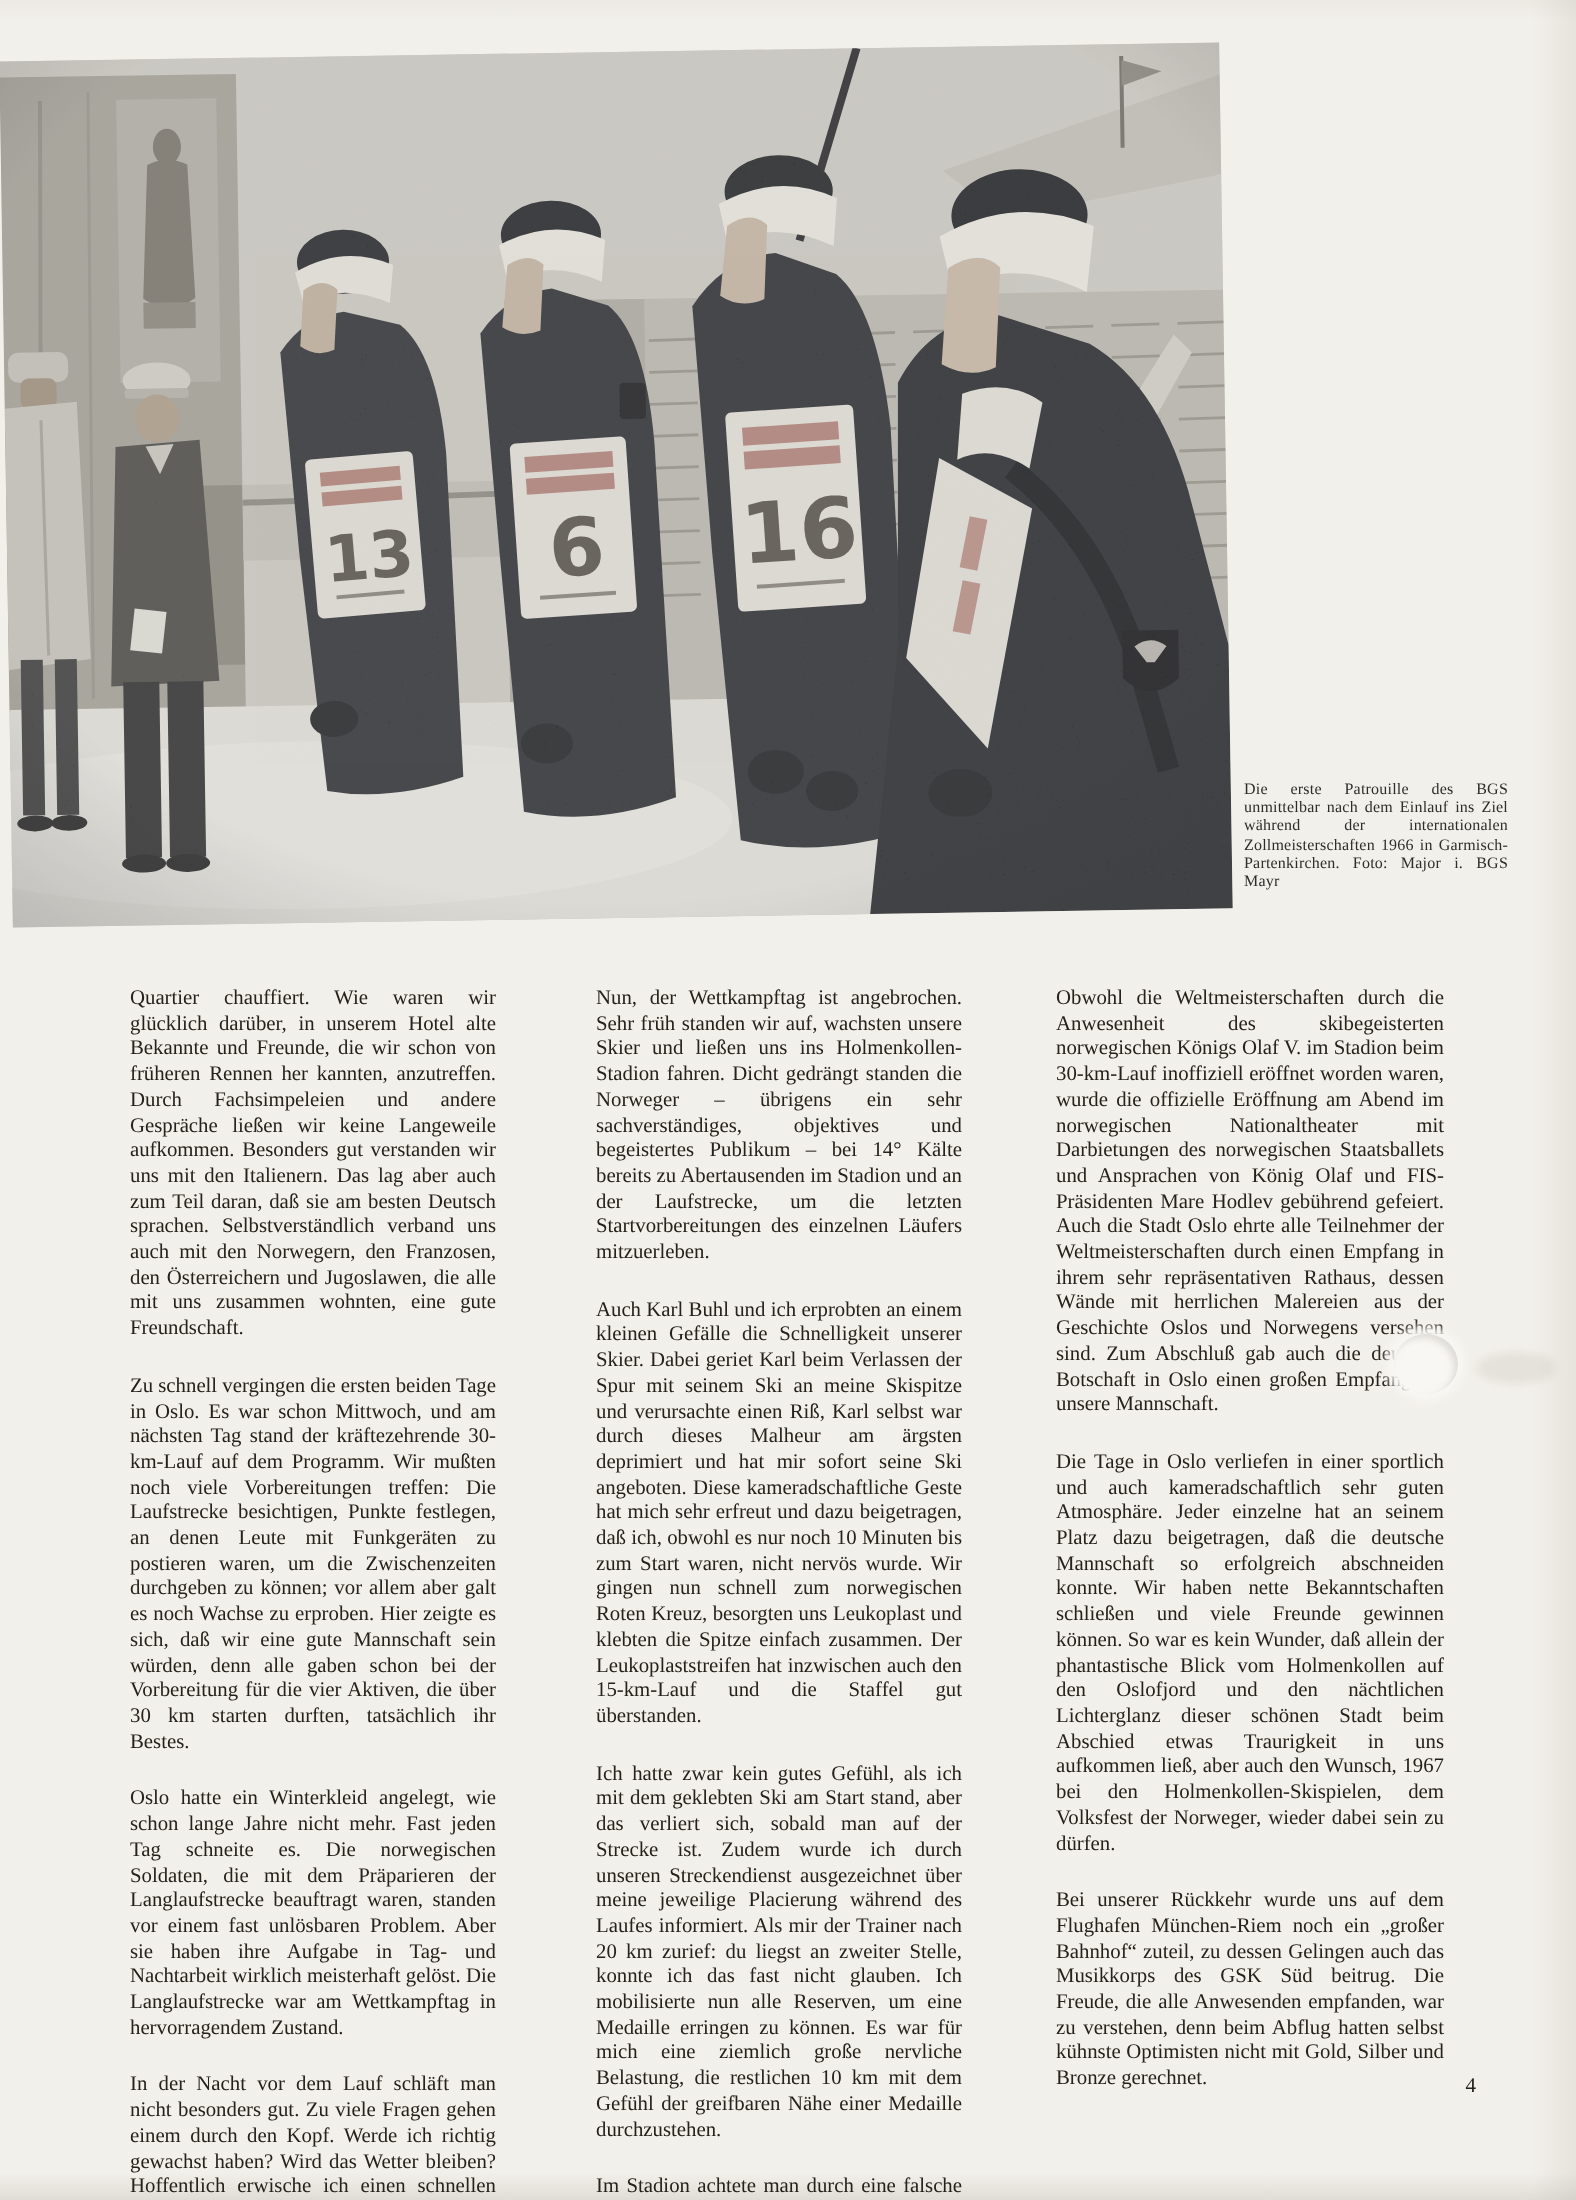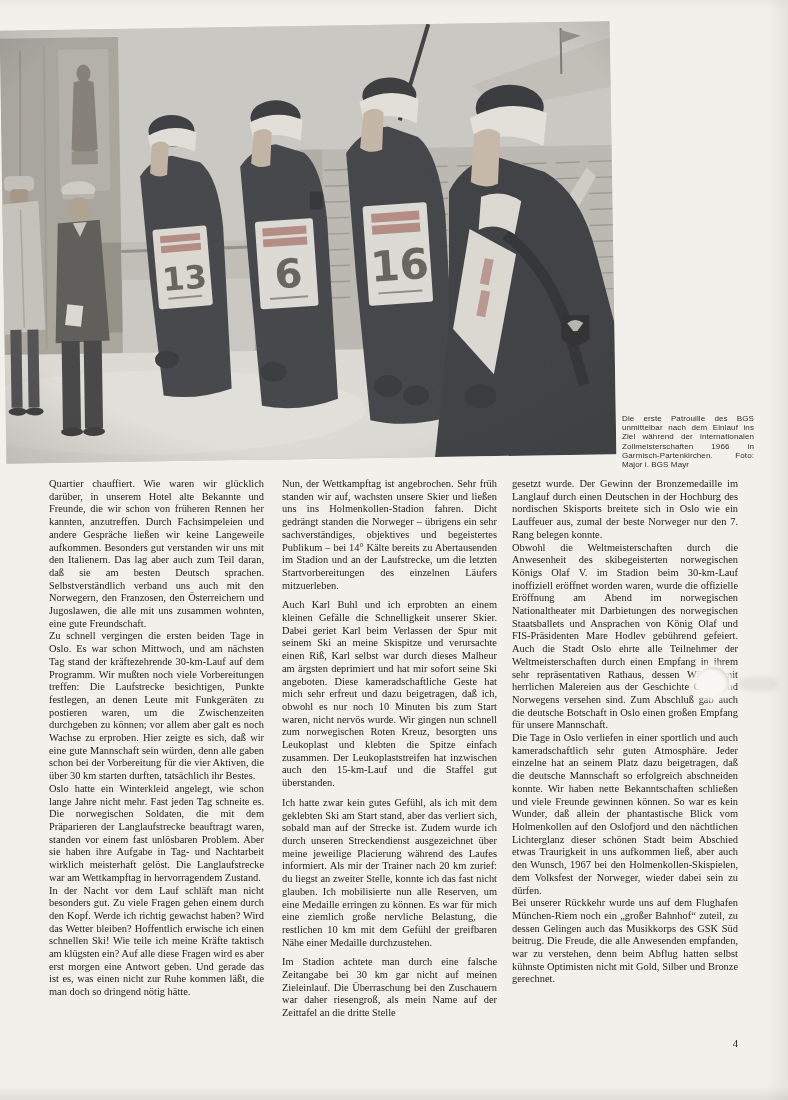--- a/index.html
+++ b/index.html
@@ -21,33 +21,33 @@
   .photo-wrap{
     position:absolute;left:3px;top:26px;width:610px;height:433px;
     transform:rotate(-0.9deg);
     transform-origin:50% 50%;
     overflow:hidden;
     background:#d3d0c9;
   }
   .photo-wrap svg{display:block;width:100%;height:100%;}
   
   .caption{
-    position:absolute;left:622px;top:414px;width:132px;
-    font-family:Liberation Sans, sans-serif;
+    position:absolute;left:622px;top:390px;width:132px;
+    font-family:Liberation Serif, serif;
     font-size:8px;line-height:9.2px;
     color:#2e2d2b;text-align:justify;letter-spacing:0.1px;
   }
   
   .col{
     position:absolute;top:478px;
     font-size:10.4px;line-height:12.7px;
     color:#26211b;text-align:justify;
     hyphens:auto;-webkit-hyphens:auto;
   }
-  .col p{margin:0;}
+  .col p{margin:16px;}
   #col-1{left:49px;width:215px;}
   #col-2{left:282px;width:215px;}
   #col-3{left:512px;width:226px;}
   #col-2 p + p{margin-top:7px;}
   
   .page-number{
     position:absolute;left:726px;top:1038px;width:12px;
     font-size:10.5px;color:#26211b;text-align:right;
   }
   
@@ -238,21 +238,20 @@
   </div>
 
   <div class="col" id="col-2">
     <p>Nun, der Wettkampftag ist angebrochen. Sehr früh standen wir auf, wachsten unsere Skier und ließen uns ins Holmenkollen-Stadion fahren. Dicht gedrängt standen die Norweger – übrigens ein sehr sachverständiges, objektives und begeistertes Publikum – bei 14° Kälte bereits zu Abertausenden im Stadion und an der Laufstrecke, um die letzten Startvorbereitungen des einzelnen Läufers mitzuerleben.</p>
     <p>Auch Karl Buhl und ich erprobten an einem kleinen Gefälle die Schnelligkeit unserer Skier. Dabei geriet Karl beim Verlassen der Spur mit seinem Ski an meine Skispitze und verursachte einen Riß, Karl selbst war durch dieses Malheur am ärgsten deprimiert und hat mir sofort seine Ski angeboten. Diese kameradschaftliche Geste hat mich sehr erfreut und dazu beigetragen, daß ich, obwohl es nur noch 10 Minuten bis zum Start waren, nicht nervös wurde. Wir gingen nun schnell zum norwegischen Roten Kreuz, besorgten uns Leukoplast und klebten die Spitze einfach zusammen. Der Leukoplaststreifen hat inzwischen auch den 15-km-Lauf und die Staffel gut überstanden.</p>
     <p>Ich hatte zwar kein gutes Gefühl, als ich mit dem geklebten Ski am Start stand, aber das verliert sich, sobald man auf der Strecke ist. Zudem wurde ich durch unseren Streckendienst ausgezeichnet über meine jeweilige Placierung während des Laufes informiert. Als mir der Trainer nach 20 km zurief: du liegst an zweiter Stelle, konnte ich das fast nicht glauben. Ich mobilisierte nun alle Reserven, um eine Medaille erringen zu können. Es war für mich eine ziemlich große nervliche Belastung, die restlichen 10 km mit dem Gefühl der greifbaren Nähe einer Medaille durchzustehen.</p>
     <p>Im Stadion achtete man durch eine falsche Zeitangabe bei 30 km gar nicht auf meinen Zieleinlauf. Die Überraschung bei den Zuschauern war daher riesengroß, als mein Name auf der Zeittafel an die dritte Stelle</p>
   </div>
 
   <div class="col" id="col-3">
-    <p>gesetzt wurde. Der Gewinn der Bronzemedaille im Langlauf durch einen Deutschen in der Hochburg des nordischen Skisports breitete sich in Oslo wie ein Lauffeuer aus, zumal der beste Norweger nur den 7. Rang belegen konnte.</p>
     <p>Obwohl die Weltmeisterschaften durch die Anwesenheit des skibegeisterten norwegischen Königs Olaf V. im Stadion beim 30-km-Lauf inoffiziell eröffnet worden waren, wurde die offizielle Eröffnung am Abend im norwegischen Nationaltheater mit Darbietungen des norwegischen Staatsballets und Ansprachen von König Olaf und FIS-Präsidenten Mare Hodlev gebührend gefeiert. Auch die Stadt Oslo ehrte alle Teilnehmer der Weltmeisterschaften durch einen Empfang in ihrem sehr repräsentativen Rathaus, dessen Wände mit herrlichen Malereien aus der Geschichte Oslos und Norwegens versehen sind. Zum Abschluß gab auch die deutsche Botschaft in Oslo einen großen Empfang für unsere Mannschaft.</p>
     <p>Die Tage in Oslo verliefen in einer sportlich und auch kameradschaftlich sehr guten Atmosphäre. Jeder einzelne hat an seinem Platz dazu beigetragen, daß die deutsche Mannschaft so erfolgreich abschneiden konnte. Wir haben nette Bekanntschaften schließen und viele Freunde gewinnen können. So war es kein Wunder, daß allein der phantastische Blick vom Holmenkollen auf den Oslofjord und den nächtlichen Lichterglanz dieser schönen Stadt beim Abschied etwas Traurigkeit in uns aufkommen ließ, aber auch den Wunsch, 1967 bei den Holmenkollen-Skispielen, dem Volksfest der Norweger, wieder dabei sein zu dürfen.</p>
     <p>Bei unserer Rückkehr wurde uns auf dem Flughafen München-Riem noch ein „großer Bahnhof“ zuteil, zu dessen Gelingen auch das Musikkorps des GSK Süd beitrug. Die Freude, die alle Anwesenden empfanden, war zu verstehen, denn beim Abflug hatten selbst kühnste Optimisten nicht mit Gold, Silber und Bronze gerechnet.</p>
   </div>
 
   <div class="page-number">4</div>
 
   <div class="smudge"></div>
   <div class="punch-hole"></div>
 

